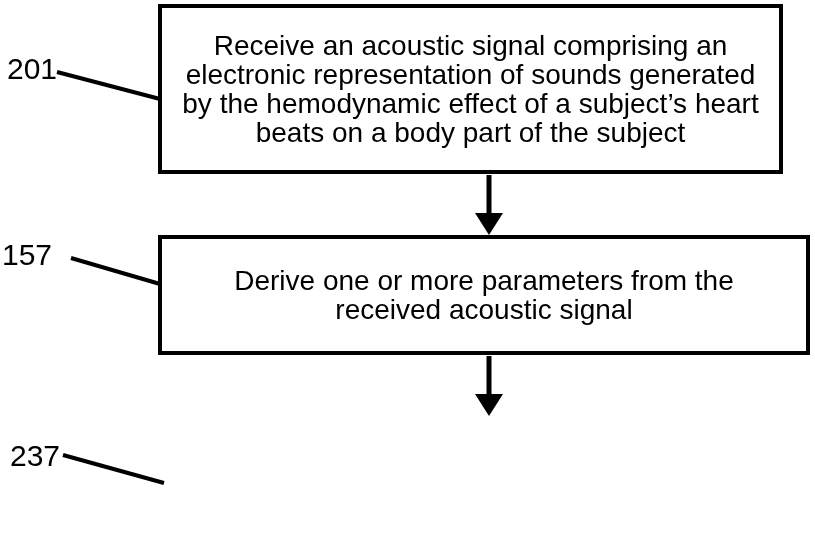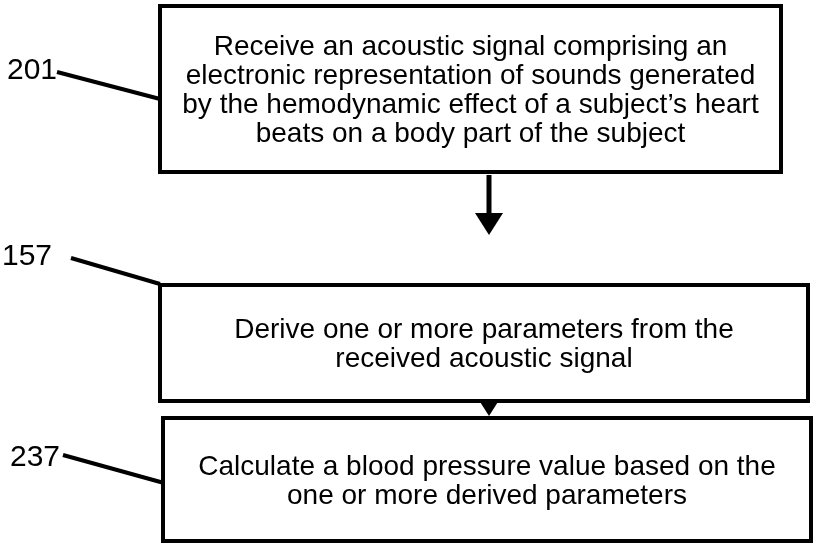--- a/index.html
+++ b/index.html
@@ -33,21 +33,21 @@
     justify-content: center;
   }
   .step-text {
     font-size: 28px;
     line-height: 29px;
     text-align: center;
     white-space: pre-line;
     color: #000000;
   }
   .box-1 { left: 158px; top: 4px;   width: 625px; height: 170px; }
-  .box-2 { left: 158px; top: 235px; width: 652px; height: 120px; margin-top: 48px; }
+  .box-2 { left: 158px; top: 235px; width: 652px; height: 120px; }
   .box-3 { left: 161px; top: 416px; width: 652px; height: 127px; }
   .ref-label {
     position: absolute;
     font-size: 30px;
     line-height: 30px;
     color: #000000;
   }
   .ref-1 { left: 7px;  top: 54px;  }
   .ref-2 { left: 2px;  top: 240px; }
   .ref-3 { left: 10px; top: 441px; }
@@ -79,18 +79,14 @@
 electronic representation of sounds generated
 by the hemodynamic effect of a subject’s heart
 beats on a body part of the subject</div>
   </div>
 
   <div class="step-box box-2">
     <div class="step-text">Derive one or more parameters from the
 received acoustic signal</div>
   </div>
 
-  <div class="step-box box-3">
-    <div class="step-text">Calculate a blood pressure value based on the
-one or more derived parameters</div>
-  </div>
 
 </div>
 
 </body></html>

